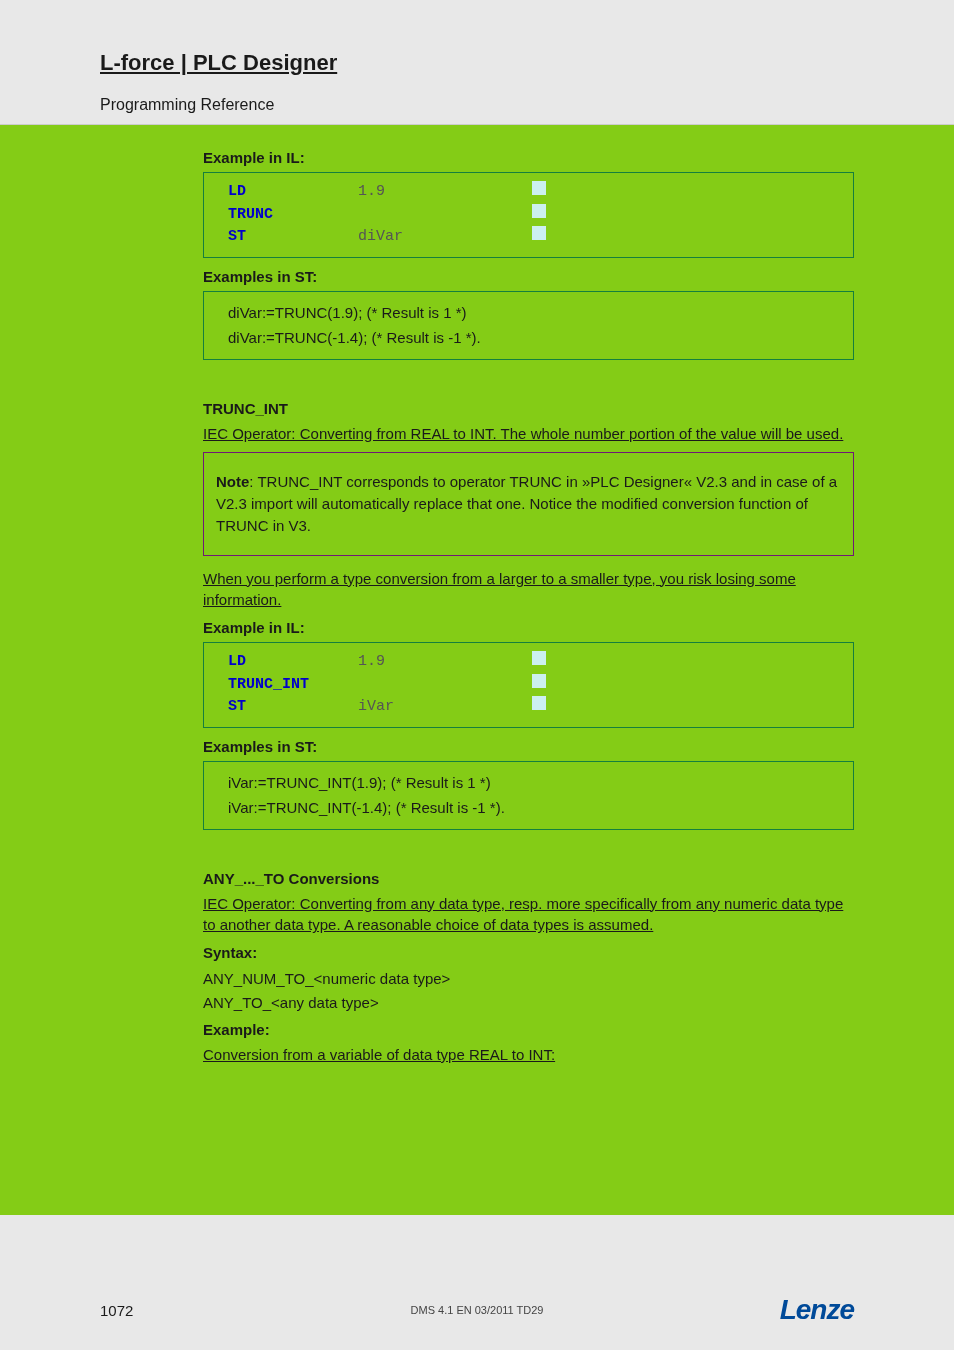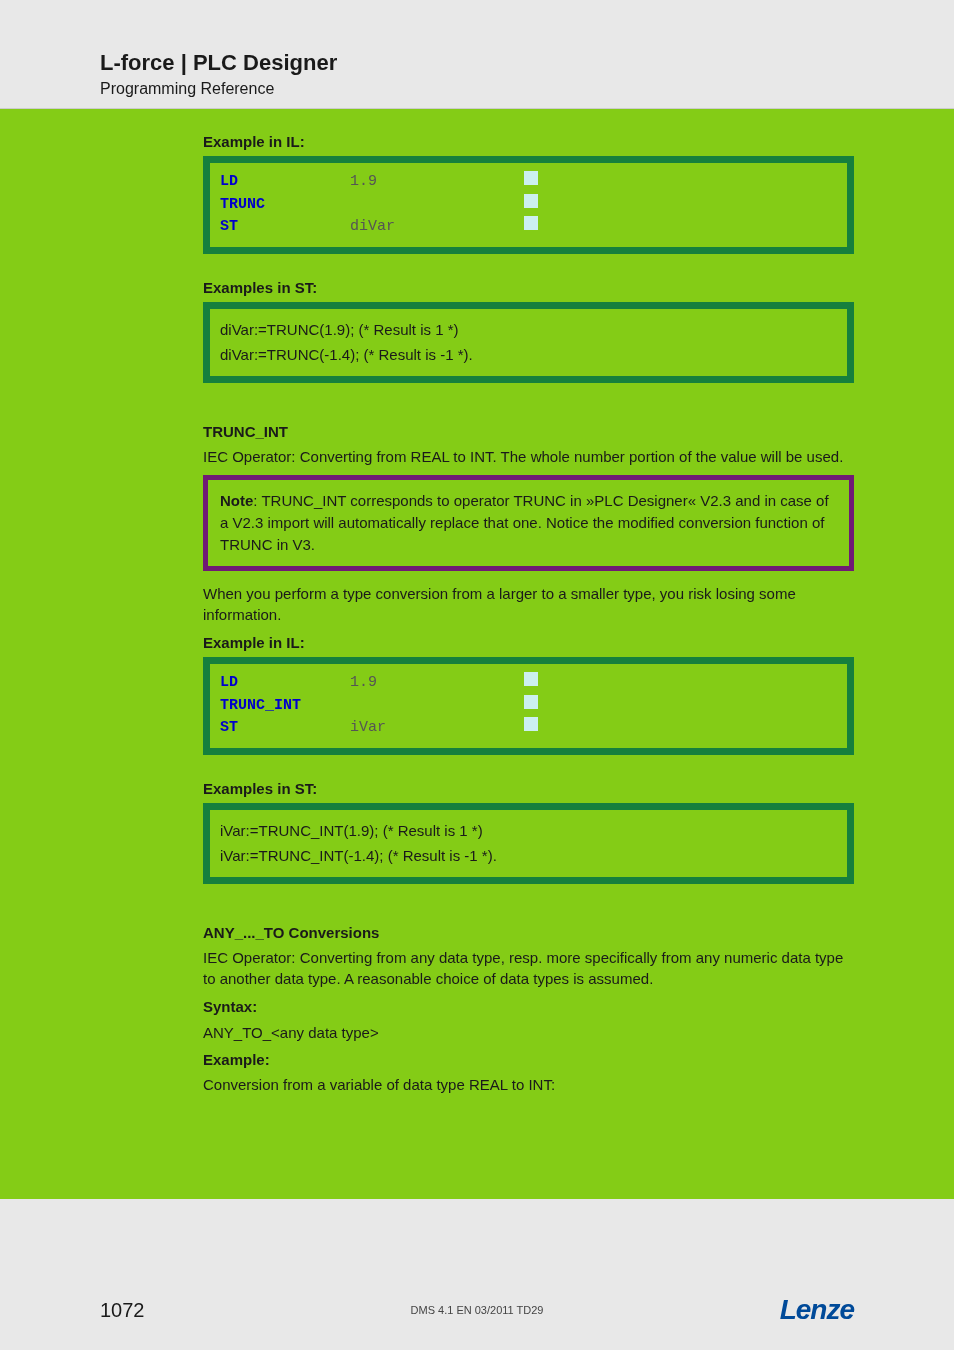--- a/index.html
+++ b/index.html
@@ -16,41 +16,42 @@
       color: #1a1a1a;
     }
     .header-area {
       background: #e8e8e8;
       padding: 50px 0 10px 100px;
       border-bottom: 1px solid #ccc;
     }
     .header-title {
       font-size: 22px;
       font-weight: bold;
-      margin-bottom: 4px;
+      margin-bottom: 20px;
+      text-decoration: underline;
     }
     .header-subtitle {
       font-size: 16px;
       font-weight: normal;
     }
     .content {
       background: #84cc16;
       padding: 20px 100px 20px 203px;
       min-height: 1090px;
     }
     .section-label {
       font-weight: bold;
       font-size: 15px;
       margin-bottom: 6px;
       margin-top: 4px;
     }
     .code-block {
-      border: 7px solid #15803d;
-      padding: 8px 10px;
-      margin-bottom: 25px;
+      border: 1px solid #15803d;
+      padding: 8px 24px;
+      margin-bottom: 10px;
       font-size: 15px;
     }
     .il-block {
       font-family: "Courier New", monospace;
       font-size: 15px;
       line-height: 1.5;
     }
     .il-row {
       display: flex;
     }
@@ -78,24 +79,25 @@
     .section-heading {
       font-weight: bold;
       font-size: 15px;
       margin-top: 30px;
       margin-bottom: 6px;
     }
     .body-text {
       font-size: 15px;
       line-height: 1.45;
       margin-bottom: 8px;
+      text-decoration: underline;
     }
     .note-block {
-      border: 5px solid #701a75;
-      padding: 10px 12px;
+      border: 1px solid #701a75;
+      padding: 18px 12px;
       margin: 8px 0 12px 0;
       font-size: 15px;
       line-height: 1.45;
     }
     .note-label {
       font-weight: bold;
     }
     .syntax-line {
       font-size: 15px;
       line-height: 1.6;
@@ -106,21 +108,21 @@
       bottom: 0;
       left: 0;
       right: 0;
       height: 80px;
       display: flex;
       align-items: center;
       justify-content: space-between;
       padding: 0 100px;
     }
     .page-num {
-      font-size: 20px;
+      font-size: 15px;
     }
     .footer-center {
       font-size: 11px;
       color: #444;
       position: absolute;
       left: 50%;
       transform: translateX(-50%);
     }
     .logo {
       font-weight: bold;
@@ -196,20 +198,21 @@
   <div class="section-label">Examples in ST:</div>
   <div class="code-block">
     <div class="st-line">iVar:=TRUNC_INT(1.9); (* Result is 1 *)</div>
     <div class="st-line">iVar:=TRUNC_INT(-1.4); (* Result is -1 *).</div>
   </div>
 
   <div class="section-heading" style="margin-top:40px;">ANY_..._TO Conversions</div>
   <div class="body-text">IEC Operator: Converting from any data type, resp. more specifically from any numeric data type to another data type. A reasonable choice of data types is assumed.</div>
 
   <div class="section-label">Syntax:</div>
+  <div class="syntax-line">ANY_NUM_TO_&lt;numeric data type&gt;</div>
   <div class="syntax-line">ANY_TO_&lt;any data type&gt;</div>
 
   <div class="section-label" style="margin-top:6px;">Example:</div>
   <div class="body-text">Conversion from a variable of data type REAL to INT:</div>
 
 
 </div>
 
 <div class="footer">
   <span class="page-num">1072</span>

